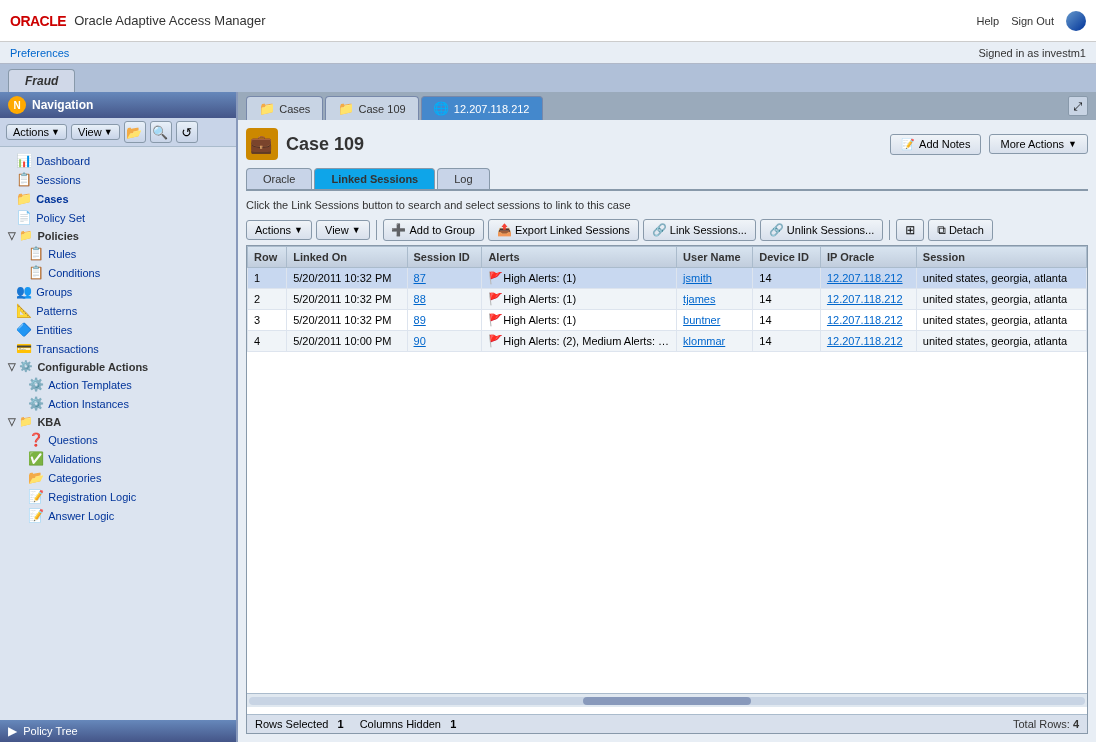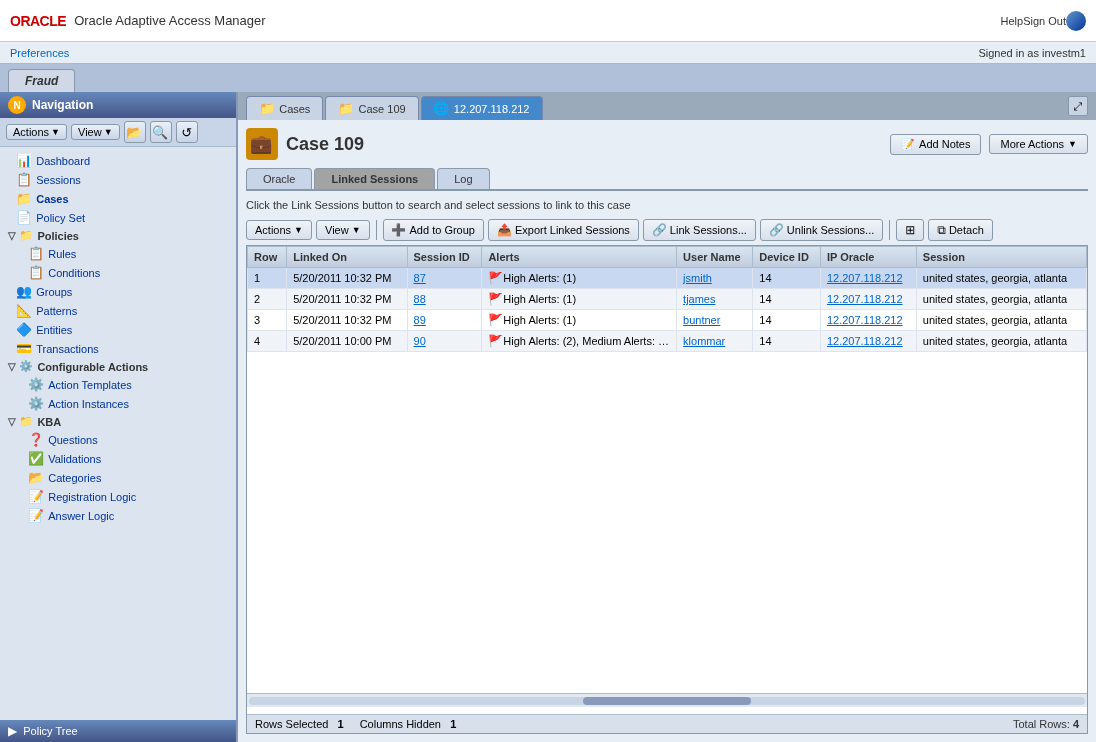--- a/index.html
+++ b/index.html
@@ -26,20 +26,21 @@
       font-size: 14px;
       letter-spacing: -0.5px;
     }
     #app-title {
       font-size: 13px;
       color: #333;
     }
     #top-right {
       display: flex;
       align-items: center;
+      gap: 12px;
       font-size: 11px;
       color: #333;
     }
     #top-right a { color: #333; text-decoration: none; }
     #circle-icon {
       width: 20px; height: 20px; border-radius: 50%;
       background: linear-gradient(135deg, #6699cc, #003399);
       display: inline-block;
     }
 
@@ -291,21 +292,21 @@
       padding: 4px 16px;
       background: #c8d4e8;
       border: 1px solid #8899aa;
       border-bottom: none;
       border-radius: 4px 4px 0 0;
       font-size: 11px;
       cursor: pointer;
       color: #333;
     }
     .sub-tab.active {
-      background: #a3a3a3;
+      background: #0ea5e9;
       font-weight: bold;
     }
 
     
     #info-text {
       font-size: 11px;
       color: #333;
       margin-bottom: 8px;
     }
 

